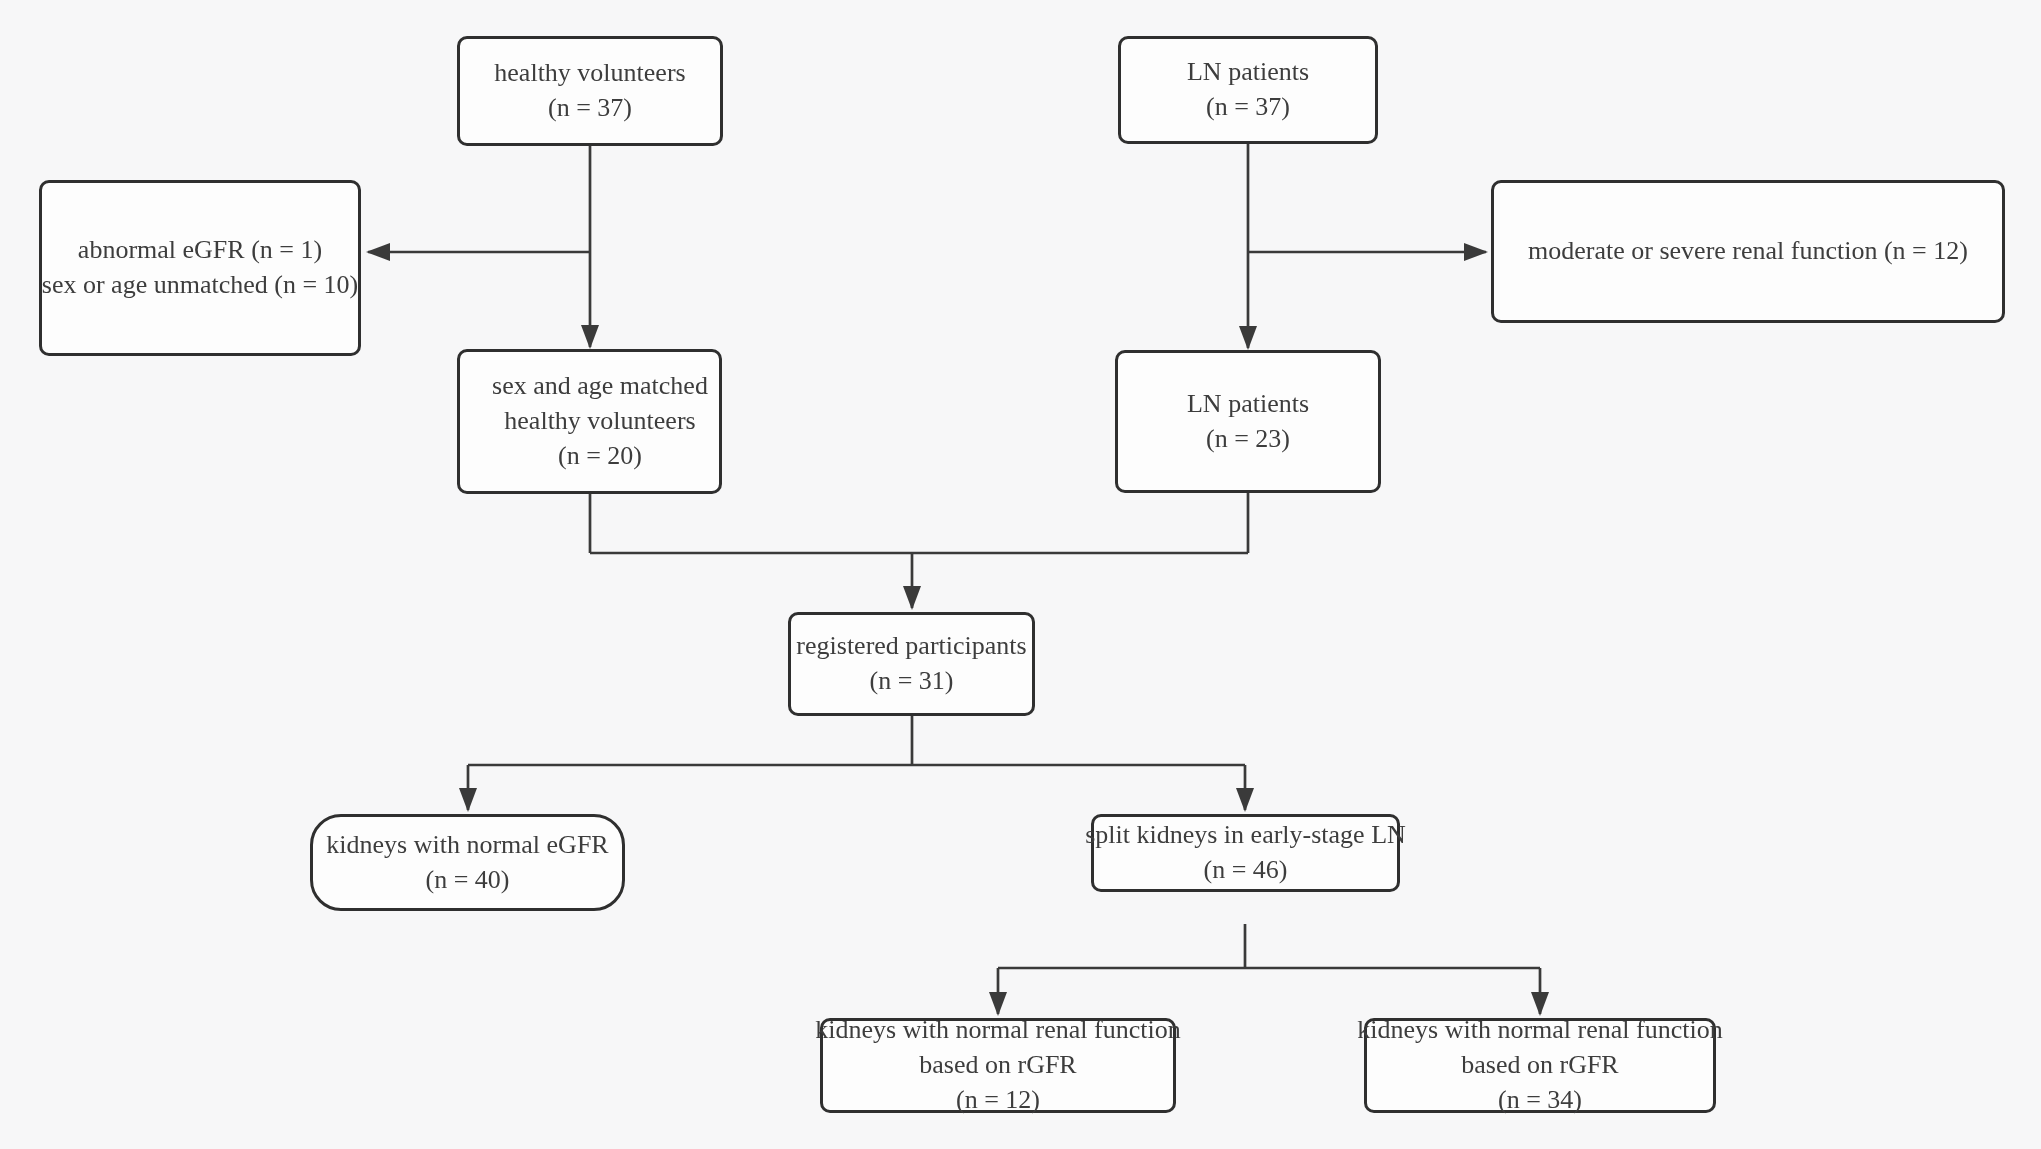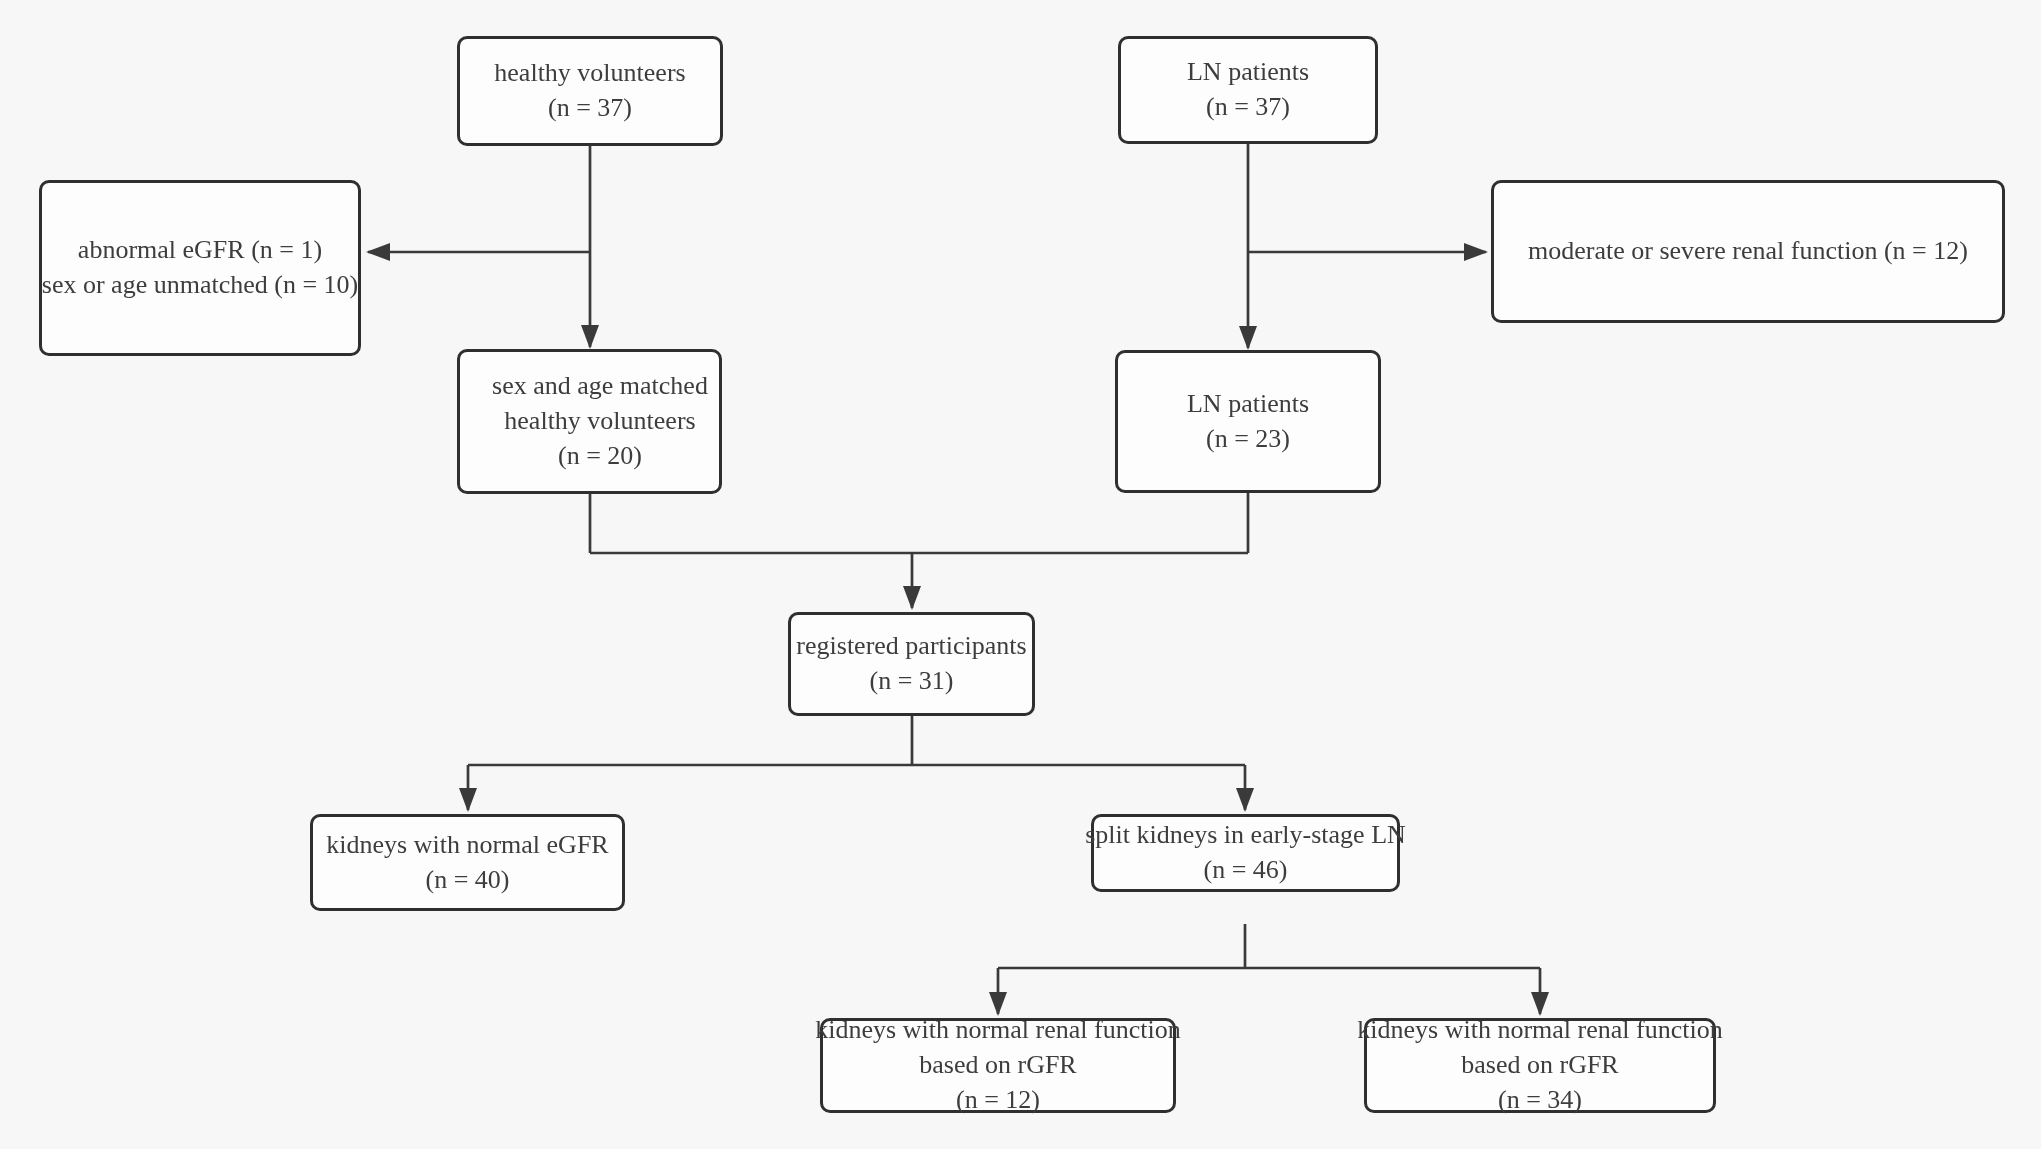--- a/index.html
+++ b/index.html
@@ -98,21 +98,21 @@
   <div class="node" style="left:1115px; top:350px; width:266px; height:143px;">
     <span>LN patients</span>
     <span>(n = 23)</span>
   </div>
 
   <div class="node" style="left:788px; top:612px; width:247px; height:104px;">
     <span>registered participants</span>
     <span>(n = 31)</span>
   </div>
 
-  <div class="node" style="left:310px; top:814px; width:315px; height:97px;">
+  <div class="node" style="left:310px; top:814px; width:315px; height:97px;border-radius:31px;">
     <span>kidneys with normal eGFR</span>
     <span>(n = 40)</span>
   </div>
 
   <div class="node" style="left:1091px; top:814px; width:309px; height:78px;">
     <span>split kidneys in early-stage LN</span>
     <span>(n = 46)</span>
   </div>
 
   <div class="node" style="left:820px; top:1018px; width:356px; height:95px;">

